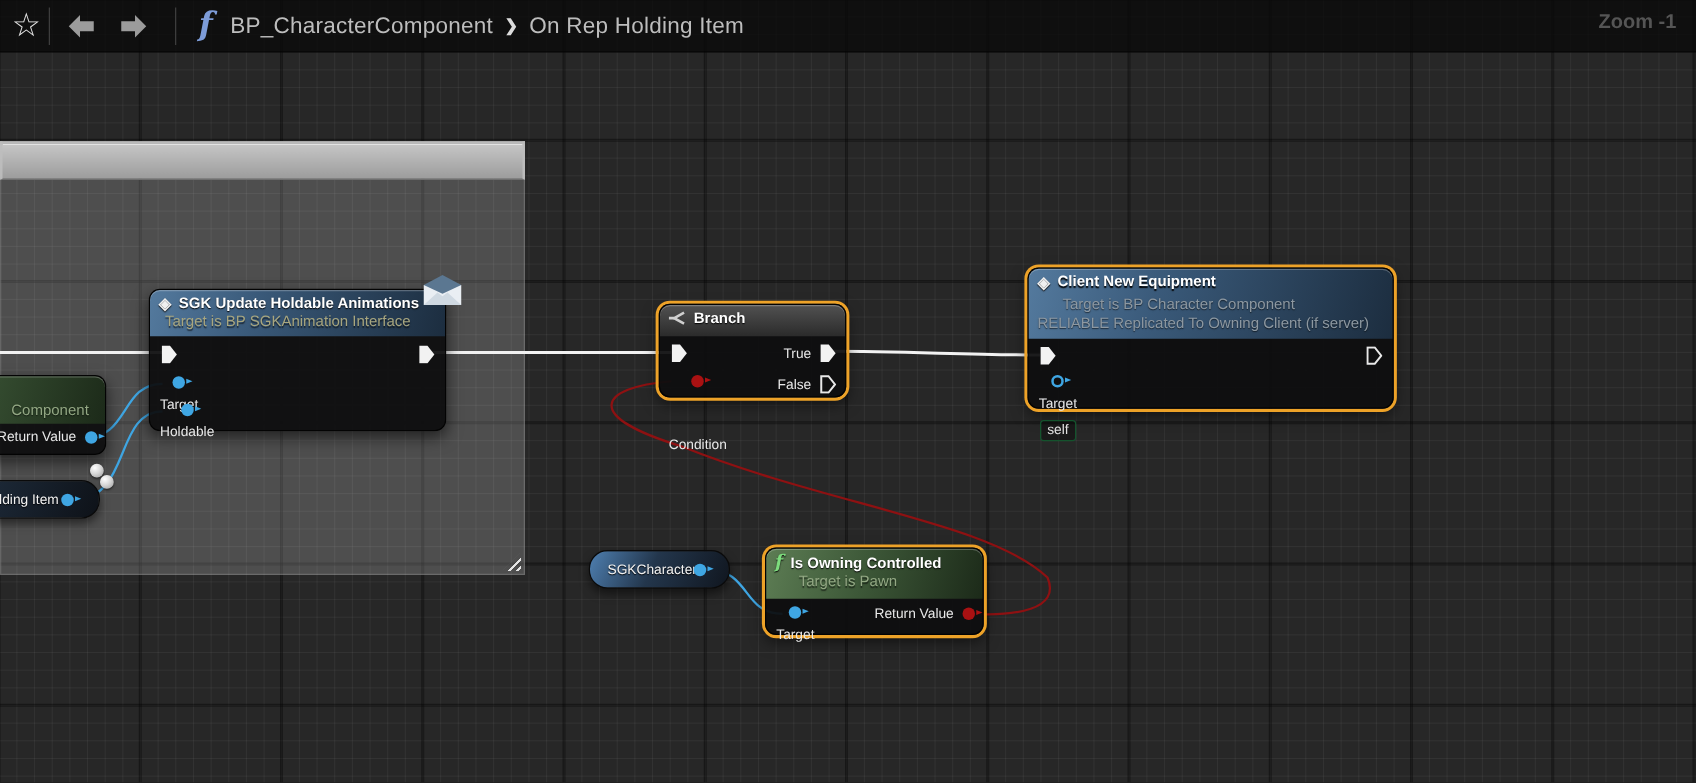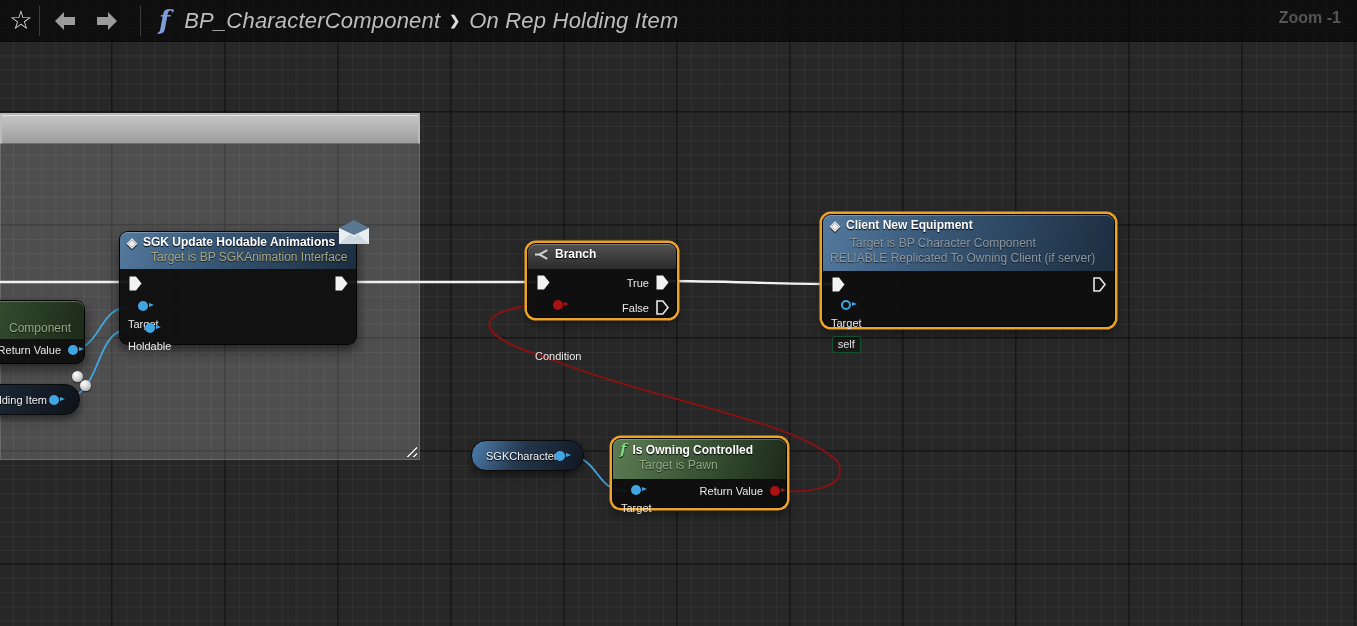--- a/index.html
+++ b/index.html
@@ -17,21 +17,21 @@
 
   
   #toolbar { position:absolute; left:0; top:0; width:100%; height:42px;
              background:rgba(9,9,9,0.78); z-index:50; display:flex; align-items:center;
              border-bottom:1px solid rgba(0,0,0,0.6); }
   .tb-star { font-size:26px; color:#e6e6e6; margin-left:7px; width:28px; text-align:center; cursor:pointer; }
   .tb-sep { width:1px; height:30px; background:#3d3d3d; margin:0 4px; }
   .tb-arrow { width:42px; height:26px; display:flex; align-items:center; justify-content:center; cursor:pointer; }
   .tb-f { font-family:"DejaVu Serif", serif; font-style:italic; font-weight:bold;
           font-size:26px; color:#7d9cd8; margin:0 14px 2px 14px; }
-  .crumb { font-size:22px; color:#bdbdbd; letter-spacing:0.2px;font-style:italic; }
+  .crumb { font-size:18px; color:#bdbdbd; letter-spacing:0.2px; }
   .crumb-sep { font-size:13px; color:#dcdcdc; font-weight:bold; margin:0 9px; }
   .zoom-label { position:absolute; right:16px; top:9px; font-size:16px; font-weight:bold; color:#555555; }
 
   
   .comment { position:absolute; left:0; top:113px; width:420px; height:347px; z-index:1; }
   .comment-title { height:31px; background:linear-gradient(#c6c6c6,#9c9c9c);
                    border:2px solid rgba(190,190,190,0.9); border-bottom:1px solid #6f6f6f;
                    box-shadow:inset 0 1px 0 rgba(255,255,255,0.5); }
   .comment-body { height:316px; background:rgba(255,255,255,0.185);
                   border:1px solid rgba(160,160,160,0.35); border-top:none; position:relative; }
@@ -128,21 +128,21 @@
     <span class="label" style="position:absolute; right:32px;">Holding Item</span>
     <span class="dpin dpin-blue" style="position:absolute; right:20px; top:10px;"></span>
   </div>
 
   <div class="node" style="left:119px; top:231px; width:238px; height:114px;">
     <div class="hdr hdr-blue" style="height:37px;">
       <div class="hdr-title">
         <span class="diamond-icon">◈</span>
         <span>SGK Update Holdable Animations</span>
       </div>
-      <div class="hdr-sub sub-khaki" style="margin-left:24px;">Target is BP SGKAnimation Interface</div>
+      <div class="hdr-sub sub-khaki" style="margin-left:5px;">Target is BP SGKAnimation Interface</div>
     </div>
     <svg class="exec" style="position:absolute; left:9px; top:44px;" viewBox="0 0 13 15">
       <polygon points="0.5,0.5 7,0.5 12.5,7.5 7,14.5 0.5,14.5" fill="#f2f2f2"></polygon>
       </svg>
     <svg class="exec" style="position:absolute; right:8px; top:44px;" viewBox="0 0 13 15">
       <polygon points="0.5,0.5 7,0.5 12.5,7.5 7,14.5 0.5,14.5" fill="#f2f2f2"></polygon>
       </svg>
     <div class="pin-row" style="left:8px; top:69px;">
       <span class="dpin dpin-blue"></span>
       <span>Target</span>

